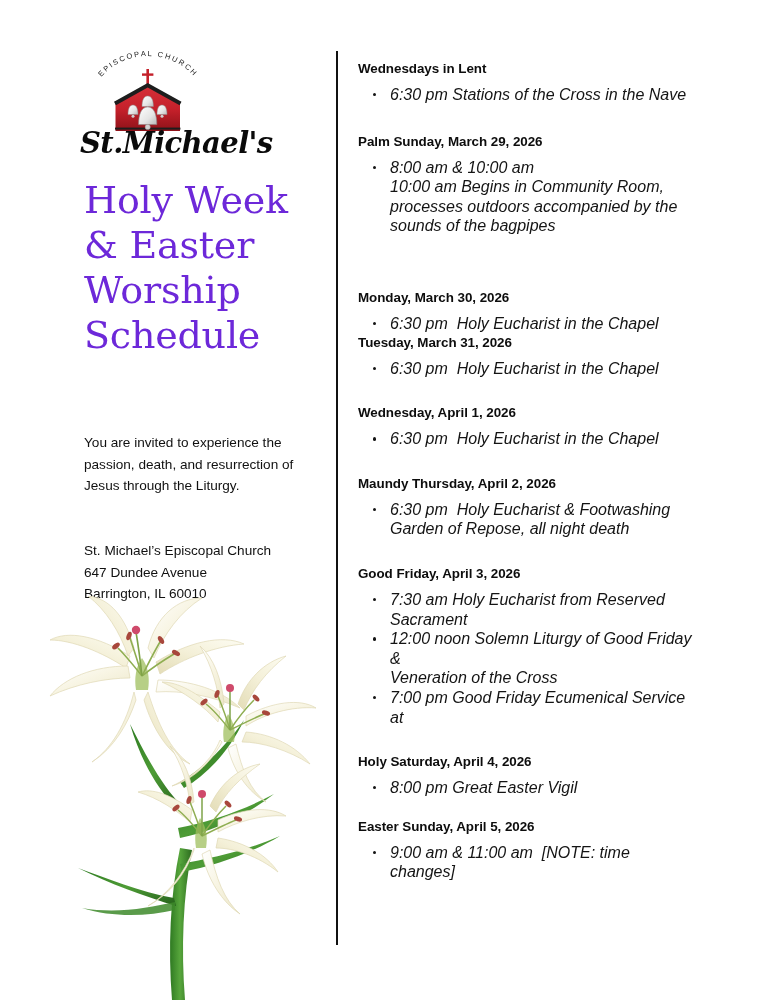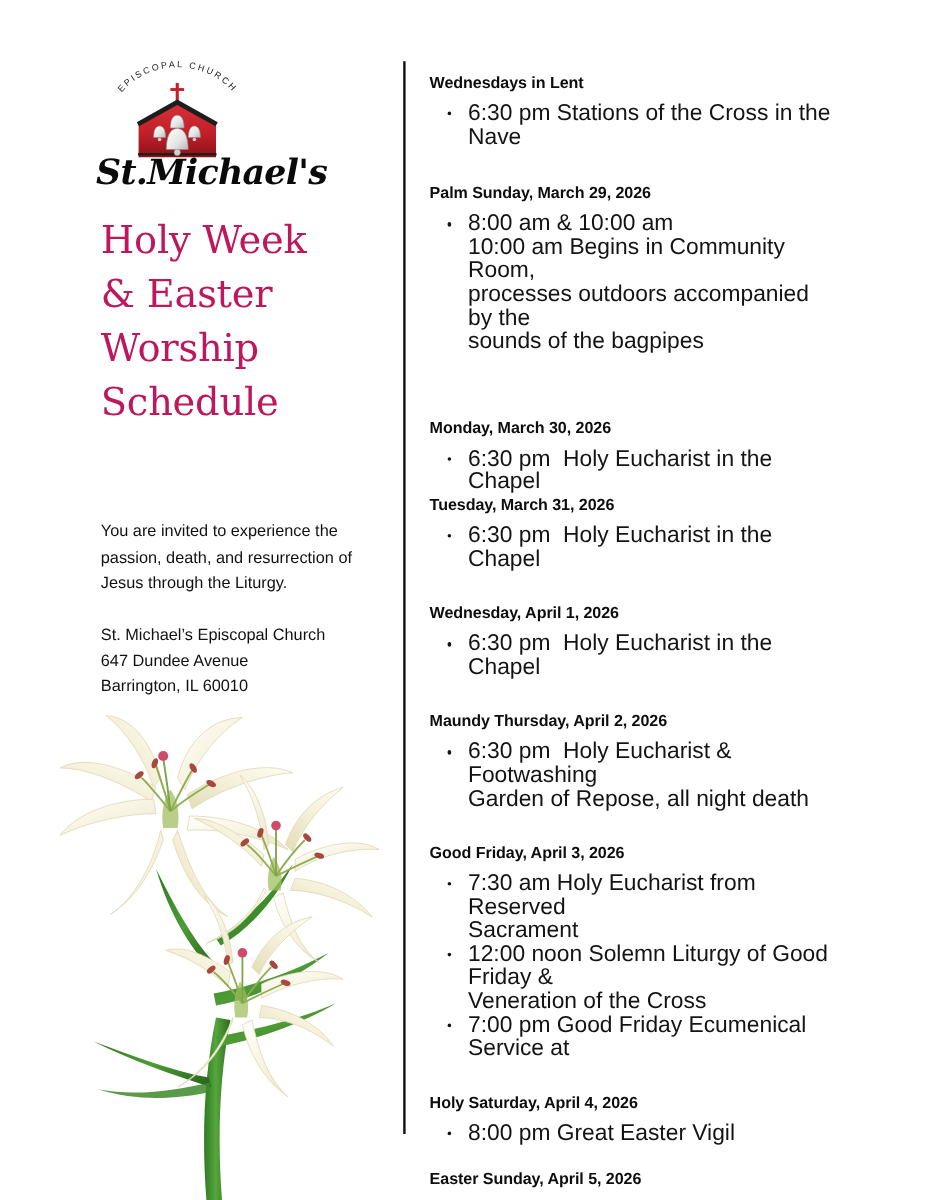--- a/index.html
+++ b/index.html
@@ -77,41 +77,41 @@
   }
 
   
   #title-block {
     position: absolute;
     left: 84px;
     top: 178px;
     width: 250px;
     font-family: "DejaVu Serif", serif;
     font-weight: 400;
-    font-size: 32px;
+    font-size: 38px;
     line-height: 45px;
     letter-spacing: -0.2px;
-    color: #be185d;
+    color: #6d28d9;
   }
   #title-block .tline { display: block; white-space: nowrap; }
 
   
   #intro-text {
     position: absolute;
     left: 84px;
     top: 432px;
     width: 248px;
     font-size: 13.6px;
     line-height: 21.5px;
     color: #111111;
   }
   #address-block {
     position: absolute;
     left: 84px;
-    top: 518px;
+    top: 540px;
     width: 248px;
     font-size: 13.6px;
     line-height: 21.5px;
     color: #111111;
   }
   #address-block .aline { display: block; white-space: nowrap; }
 
   
   #lily-art {
     position: absolute;
@@ -148,24 +148,25 @@
     white-space: nowrap;
   }
   .bullet-list {
     list-style: none;
     margin: 7px 0 0 0;
     padding: 0;
   }
   .bullet-item {
     position: relative;
     padding-left: 32px;
-    font-size: 19px;
+    font-size: 16px;
     line-height: 19.6px;
     color: #141414;
     margin-bottom: 0;
+    font-style: italic;
   }
   .bullet-item::before {
     content: "";
     position: absolute;
     left: 15px;
     top: 8px;
     width: 3.4px;
     height: 3.4px;
     border-radius: 50%;
     background: #141414;

